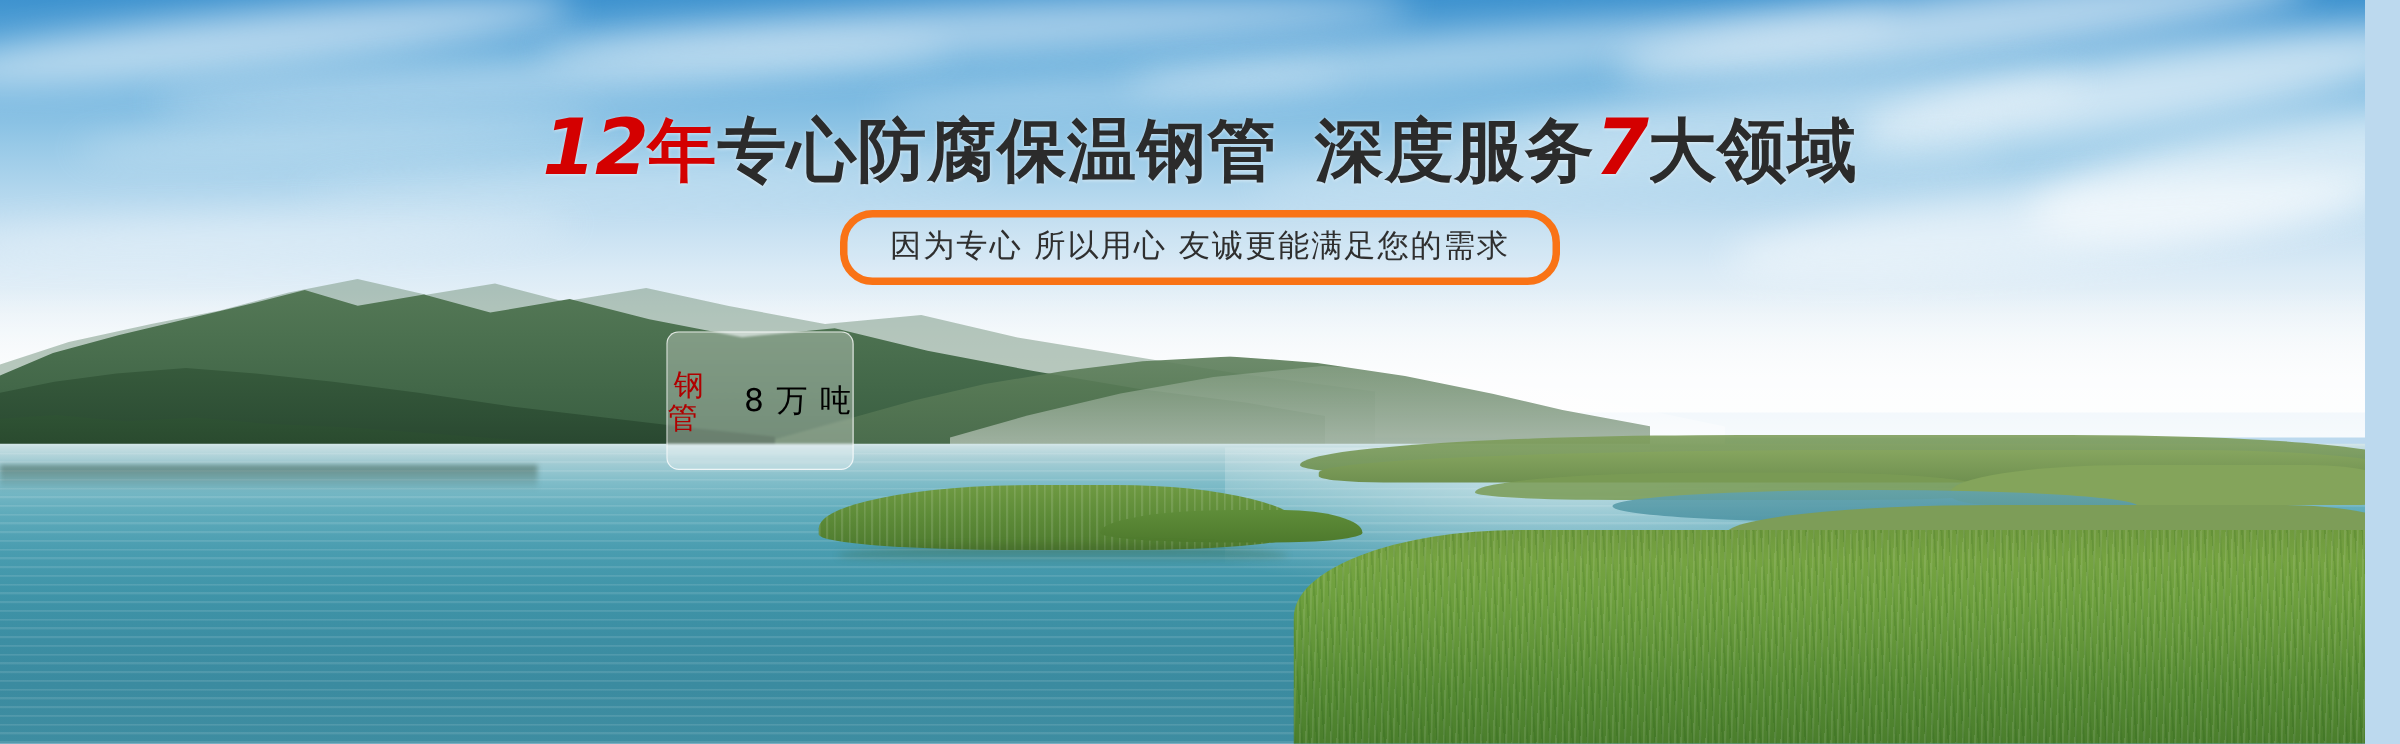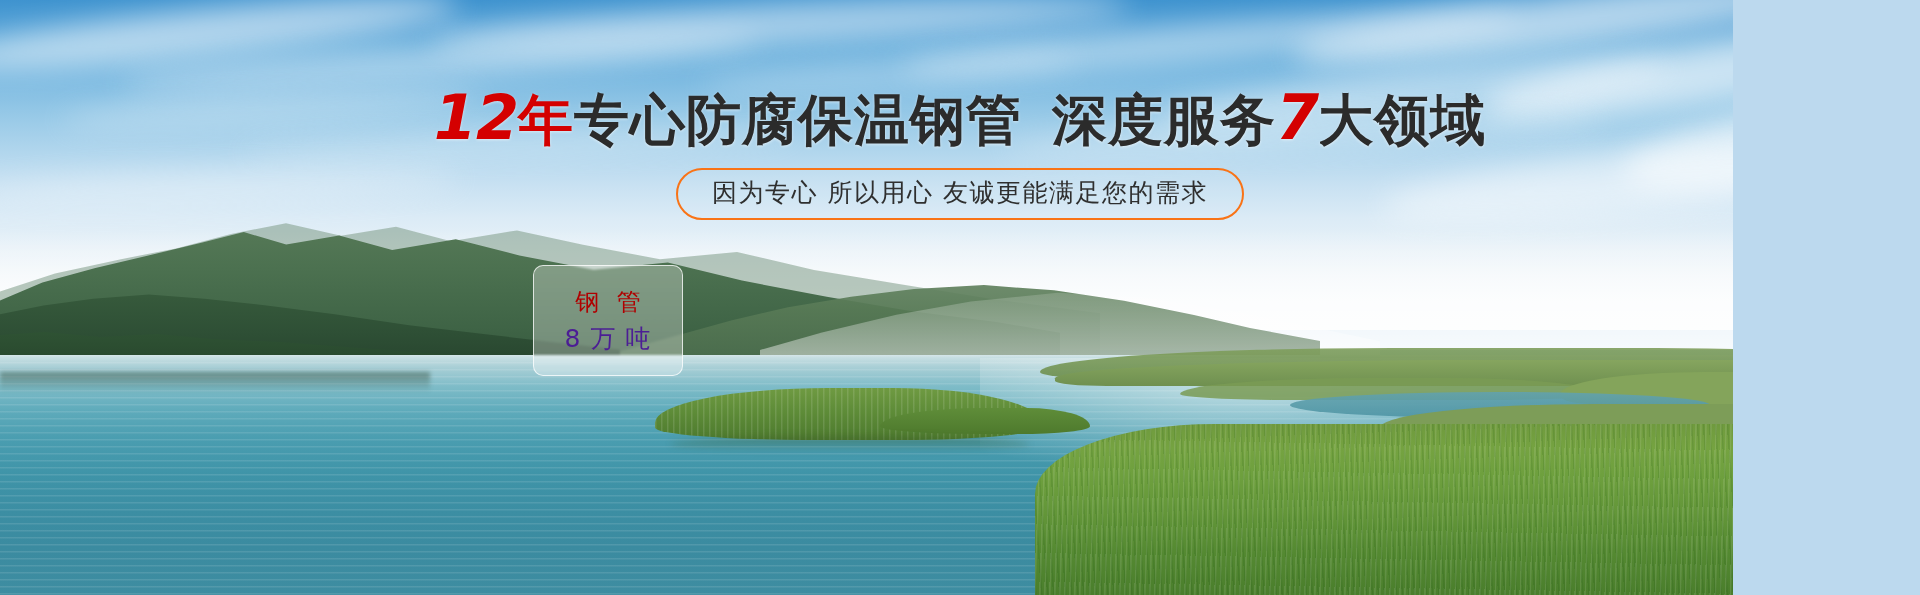--- a/index.html
+++ b/index.html
@@ -4,21 +4,21 @@
 <style>
   * { margin:0; padding:0; box-sizing:border-box; }
   html,body { width:1920px; height:595px; overflow:hidden; }
   body {
     font-family:"DejaVu Sans","Liberation Sans",sans-serif;
     background:#bcd9ee;
   }
 
   .banner {
     position:relative;
-    width:1733px;
+    width:1892px;
     height:595px;
     overflow:hidden;
   }
 
   
   .sky {
     position:absolute; left:0; top:0; width:1920px; height:330px;
     background:
       linear-gradient(180deg,
         #3f93cf 0%,
@@ -236,21 +236,21 @@
   .headline .gap { display:inline-block; width:30px; }
 
   .subtitle-wrap {
     position:absolute;
     left:0; top:168px; width:1920px;
     text-align:center;
   }
   .subtitle {
     display:inline-block;
     padding:7px 34px 9px 34px;
-    border:2px solid #f97316;
+    border:6px solid #f97316;
     border-radius:26px;
     font-size:25px;
     line-height:32px;
     letter-spacing:1.5px;
     color:#2f2f2f;
     white-space:nowrap;
     background:rgba(255,255,255,.04);
   }
 
   
@@ -260,38 +260,38 @@
     display:flex;
     gap:8px;
   }
   .card {
     width:150px;
     height:111px;
     border-radius:10px;
     border:1px solid rgba(255,255,255,.75);
     background:rgba(255,255,255,.30);
     display:flex;
-    flex-direction:column;
+    flex-direction:row;
     align-items:center;
     justify-content:center;
     gap:10px;
     backdrop-filter:blur(1px);
   }
   .card .c-label {
     font-size:24px;
     line-height:26px;
     color:#b00000;
     letter-spacing:5px;
     text-indent:5px;
     font-weight:normal;
   }
   .card .c-value {
     font-size:25px;
     line-height:28px;
-    color:#4c1d95;
+    color:#000000;
     letter-spacing:1px;
     white-space:nowrap;
   }
   .card .c-value sup {
     font-size:15px;
     vertical-align:super;
     line-height:0;
   }
 </style>
 </head>

